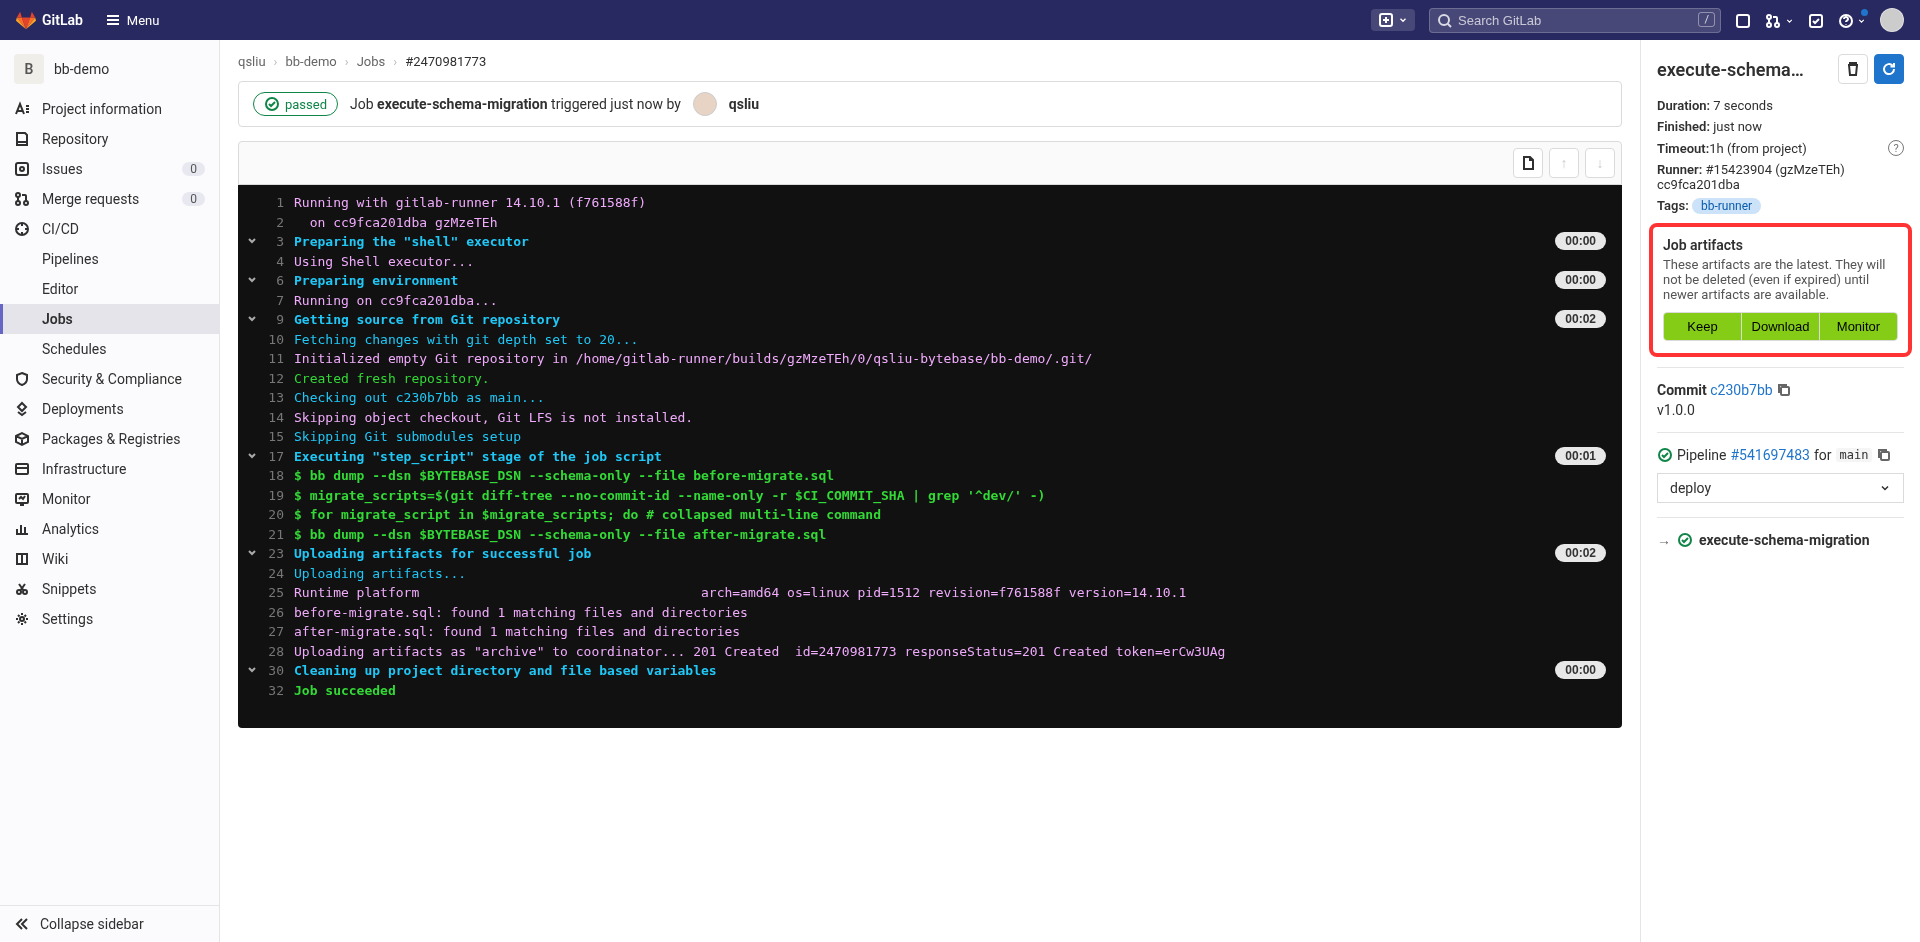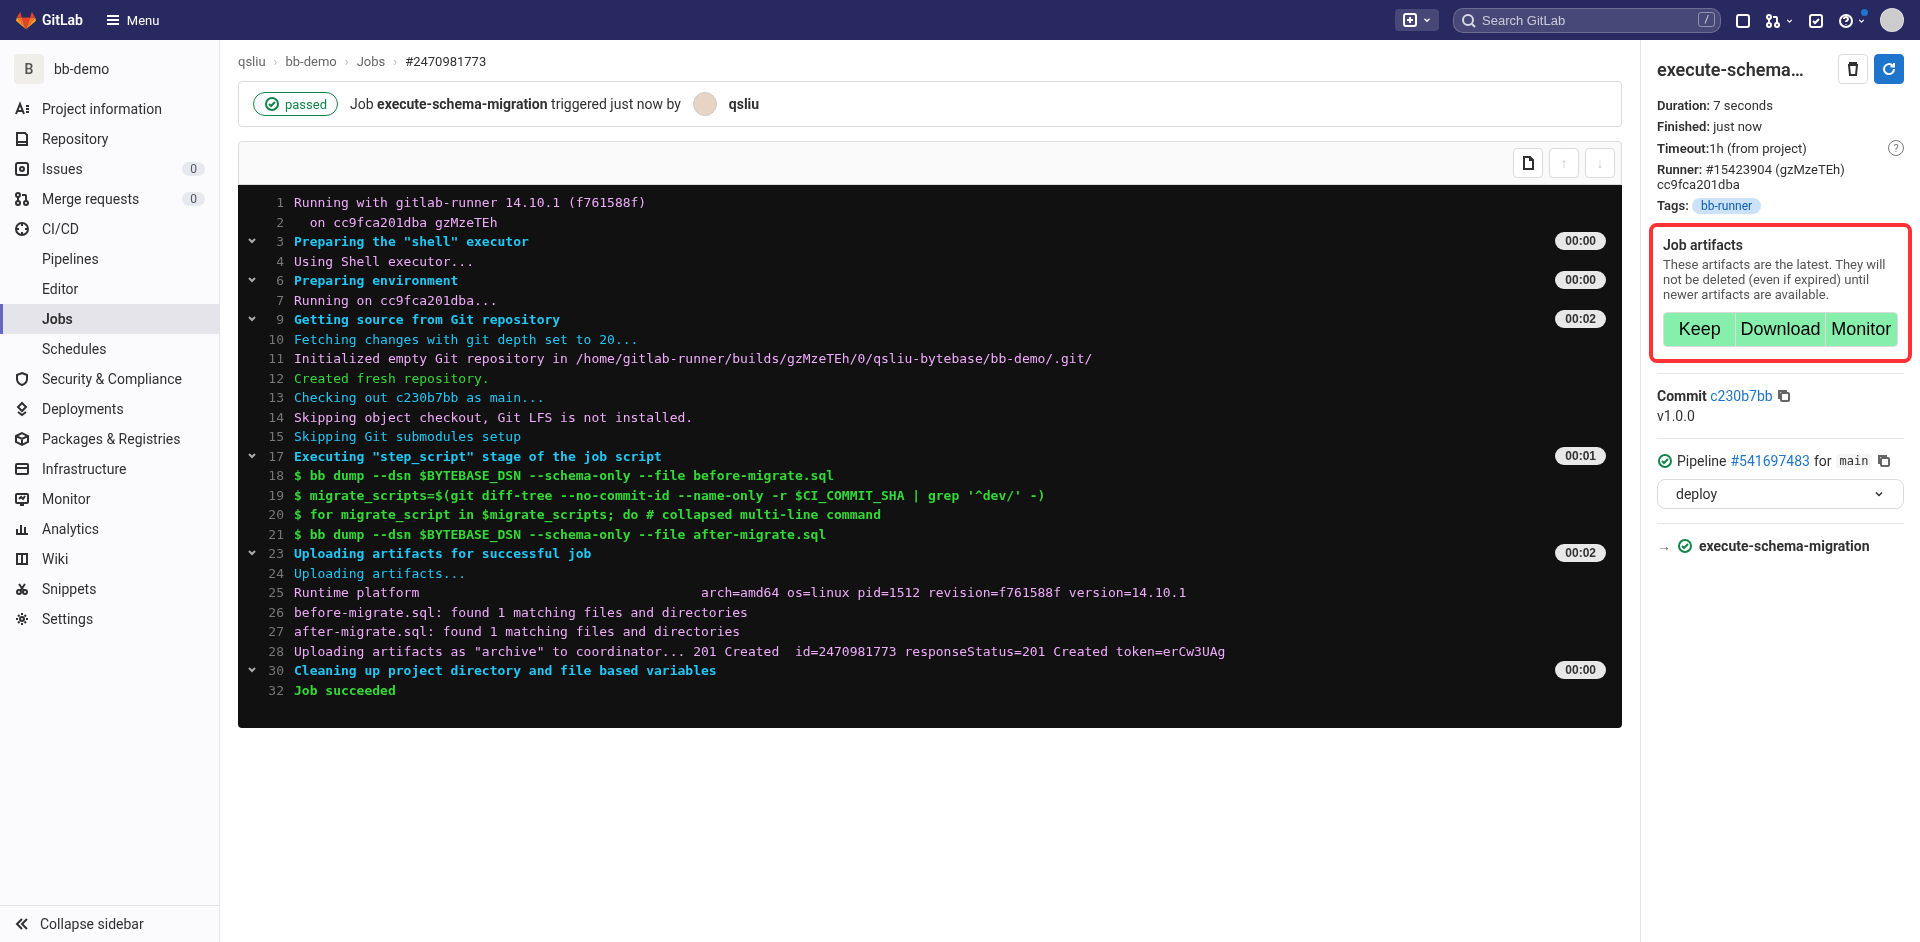--- a/index.html
+++ b/index.html
@@ -2,21 +2,21 @@
 <html><head>
 <meta charset="utf-8">
 <style>
 * { box-sizing: border-box; margin: 0; padding: 0; }
 body { font-family: -apple-system, BlinkMacSystemFont, "Segoe UI", Roboto, sans-serif; font-size: 14px; color: #303030; background: #fff; }
 .top-nav { height: 40px; background: #292961; display: flex; align-items: center; padding: 0 16px; color: #fff; position: fixed; top:0; left:0; right:0; z-index:100; }
 .top-nav .logo { display:flex; align-items:center; gap:6px; font-weight:600; margin-right:18px;}
 .top-nav .menu-btn { display:flex; align-items:center; gap:6px; margin-left:4px; cursor:pointer; font-size:13px;}
 .top-nav .right { margin-left:auto; display:flex; align-items:center; gap:14px;}
 .top-nav .search-wrap { position:relative;}
-.top-nav .search { background: rgba(255,255,255,0.15); border: 1px solid rgba(255,255,255,0.2); border-radius:10px; padding: 4px 28px 4px 28px; color:#22c55e; width: 268px; font-size:13px;}
+.top-nav .search { background: rgba(255,255,255,0.15); border: 1px solid rgba(255,255,255,0.2); border-radius:4px; padding: 4px 28px 4px 28px; color:#22c55e; width: 292px; font-size:13px;}
 .top-nav .search::placeholder { color: rgba(255,255,255,0.7);}
 .top-nav .search-icon { position:absolute; left:8px; top:5px; color:rgba(255,255,255,0.8);}
 .top-nav .search-kbd { position:absolute; right:6px; top:4px; border:1px solid rgba(255,255,255,0.4); border-radius:3px; padding: 0 5px; font-size:11px; color:rgba(255,255,255,0.8);}
 .top-nav .plus-btn { background: rgba(255,255,255,0.15); border:1px solid rgba(255,255,255,0); border-radius:4px; padding:2px 6px; display:flex; align-items:center; gap:4px;}
 .top-nav .nav-icon { cursor:pointer; position:relative;}
 .top-nav .nav-icon .dot { position:absolute; top:-2px; right:-2px; width:7px;height:7px;background:#1f75cb; border-radius:50%;}
 .top-nav .avatar { width:24px;height:24px;border-radius:50%;background:#ccc;border:1px solid rgba(255,255,255,0.4);}
 .layout { display:flex; padding-top: 40px; height: 100vh;}
 .sidebar { width: 220px; background: #fbfafd; border-right: 1px solid #e5e5e5; display:flex; flex-direction:column; padding-top: 8px; flex-shrink:0;}
 .sidebar .project-head { display:flex; align-items:center; gap:10px; padding: 6px 14px 10px;}
@@ -54,25 +54,25 @@
 .right-panel .btn-sq { border:1px solid #dbdbdb; background:#fff; border-radius:4px; width:30px;height:30px; display:flex; align-items:center;justify-content:center; cursor:pointer;}
 .right-panel .btn-sq.blue { background:#1f75cb; border-color:#1f75cb; color:#fff;}
 .right-panel .kv { margin-bottom:6px; font-size:13px;}
 .right-panel .kv b { font-weight:600;}
 .right-panel .tag { background:#cbe2f9; color:#0b5cad; border-radius:10px; padding:1px 9px; font-size:12px;}
 .right-panel .section { border-top:1px solid #e5e5e5; padding:14px 0;}
 .artifacts-box { border: 4px solid #ff3333; border-radius:8px; padding: 10px 10px 12px; margin: 10px -8px; }
 .artifacts-box h4 { font-weight:600; font-size:14px; margin-bottom:4px;}
 .artifacts-box p { font-size:13px; color:#555; margin-bottom:10px;}
 .btn-group { display:flex; border:1px solid #dbdbdb; border-radius:4px; overflow:hidden;}
-.btn-group button { flex:1; background:#86efac; border:none; border-right:1px solid #dbdbdb; padding:6px 4px; cursor:pointer; font-size:18px;}
+.btn-group button { flex:1; background:#84cc16; border:none; border-right:1px solid #dbdbdb; padding:6px 4px; cursor:pointer; font-size:13px;}
 .btn-group button:last-child { border-right:none;}
 a.link { color:#1f75cb; text-decoration:none;}
 .code { font-family: Menlo, monospace; background:#f5f5f5; padding:0 4px; border-radius:3px; font-size:12px;}
-.select { border:1px solid #dbdbdb; border-radius:8px; padding:6px 18px; width:100%; display:flex; justify-content:space-between; align-items:center; cursor:pointer;}
+.select { border:1px solid #dbdbdb; border-radius:0; padding:6px 12px; width:100%; display:flex; justify-content:space-between; align-items:center; cursor:pointer;}
 svg.icon16 { width:16px;height:16px;vertical-align:middle;fill:none;stroke:currentColor;stroke-width:2;}
 .help-circle { border:1px solid #777; border-radius:50%; width:16px;height:16px; display:flex;align-items:center;justify-content:center; font-size:11px; color:#777; margin-left:auto;}
 </style>
 </head>
 <body>
 
 <div class="top-nav">
   <div class="logo">
     <svg width="20" height="20" viewBox="0 0 24 24">
         <path fill="#FC6D26" d="M12 23L1 9h6l5 14z"></path>

